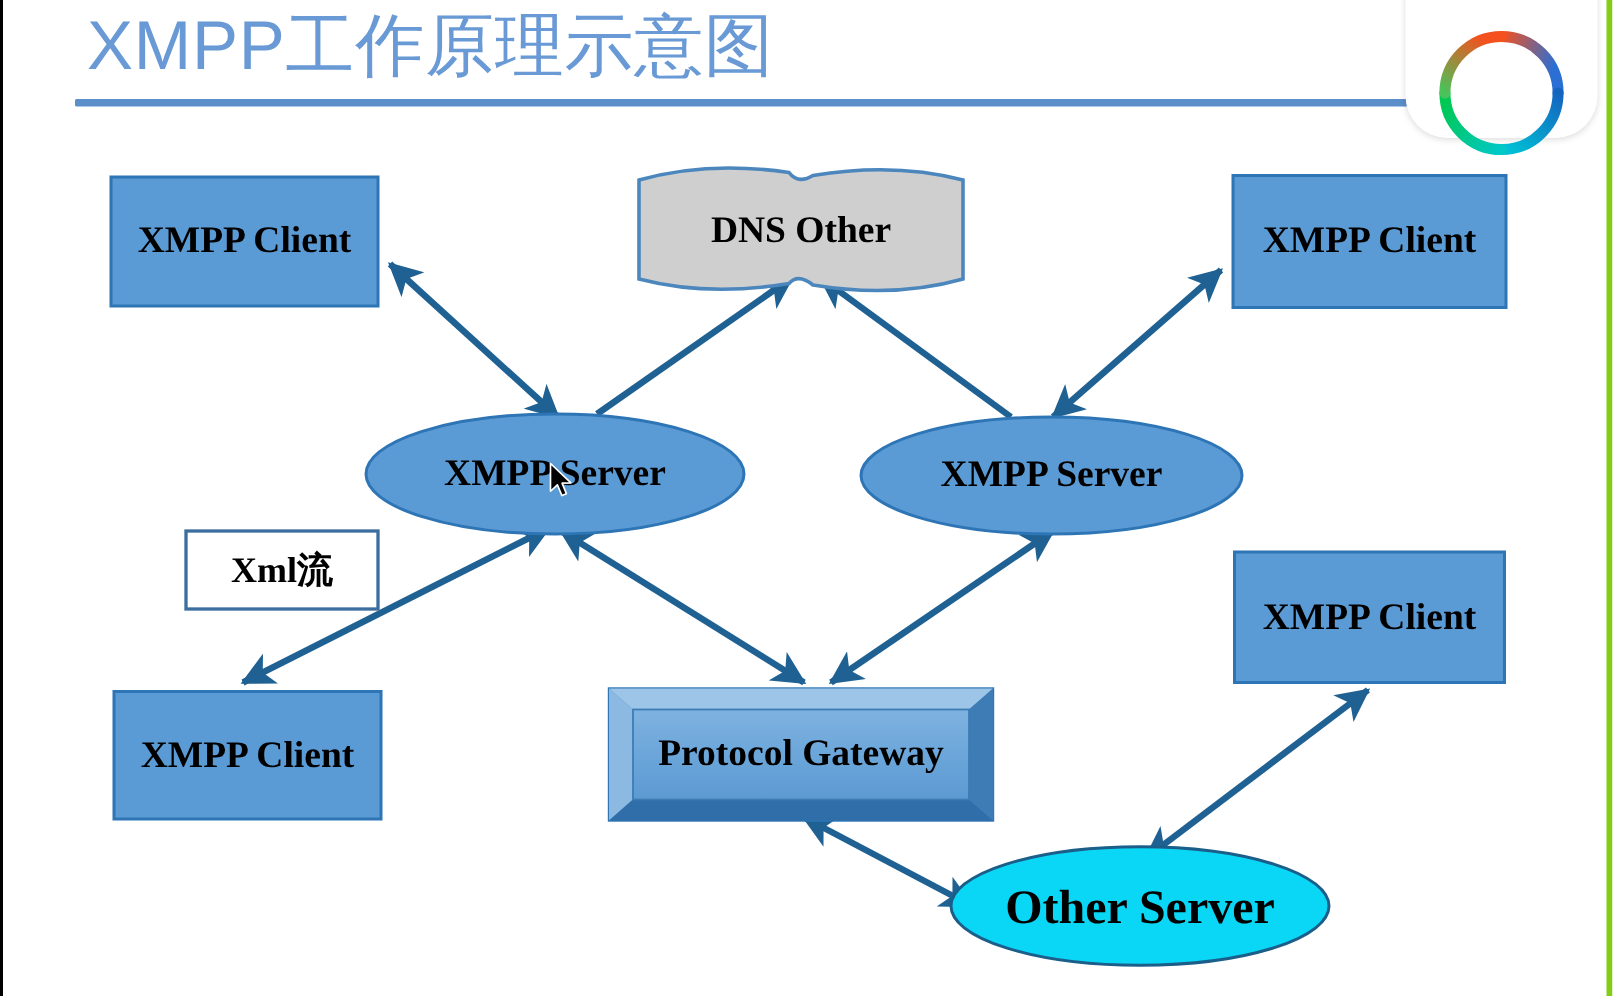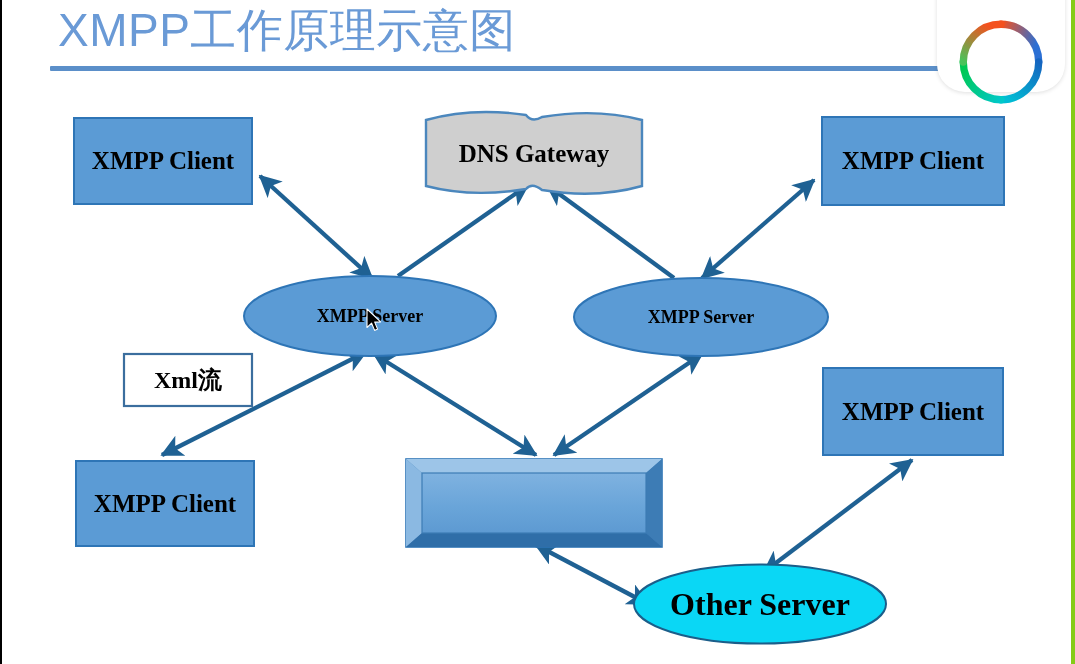--- a/index.html
+++ b/index.html
@@ -34,21 +34,21 @@
   #wires{position:absolute;left:0;top:0;width:1075px;height:664px;}
 
   
   .node-label{
     position:absolute;display:flex;align-items:center;justify-content:center;
     font-family:"Liberation Serif","DejaVu Serif",serif;
     font-weight:700;color:#000000;text-align:right;
     pointer-events:none;white-space:nowrap;
   }
   .lbl-client{font-size:25px;}
-  .lbl-server{font-size:18px;}
+  .lbl-server{font-size:25px;}
   .lbl-dns{font-size:25px;}
   .lbl-gateway{font-size:25px;}
   .lbl-other{font-size:32px;}
   .lbl-xml{font-size:24px;}
 
   
   #cursor{position:absolute;left:364px;top:308px;width:17px;height:25px;}
 </style>
 </head>
 <body>
@@ -133,34 +133,35 @@
       <polygon points="660,459 660,547 644,533 644,473" fill="#3d7cb5"></polygon>
       <polygon points="404,547 420,533 644,533 660,547" fill="#2f6ea8"></polygon>
       <rect x="420" y="473" width="224" height="60" fill="url(#gwFace)" stroke="#3d7cb5" stroke-width="1.2"></rect>
     </g>
 
     <ellipse cx="758" cy="604" rx="126" ry="39.5" fill="#0ad7f5" stroke="#1b5e8a" stroke-width="2"></ellipse>
   </svg>
 
   <div class="node-label lbl-client" style="left:72px;top:118px;width:178px;height:86px;">XMPP Client</div>
 
-  <div class="node-label lbl-dns" style="left:422px;top:112px;width:220px;height:84px;">DNS Gateway</div>
+  <div class="node-label lbl-dns" style="left:422px;top:112px;width:220px;height:84px;">DNS Other</div>
 
   <div class="node-label lbl-client" style="left:820px;top:117px;width:182px;height:88px;">XMPP Client</div>
 
   <div class="node-label lbl-server" style="left:242px;top:276px;width:252px;height:80px;">XMPP Server</div>
 
   <div class="node-label lbl-server" style="left:572px;top:278px;width:254px;height:78px;">XMPP Server</div>
 
   <div class="node-label lbl-xml" style="left:122px;top:354px;width:128px;height:52px;">Xml流</div>
 
   <div class="node-label lbl-client" style="left:821px;top:368px;width:180px;height:87px;">XMPP Client</div>
 
   <div class="node-label lbl-client" style="left:74px;top:461px;width:178px;height:85px;">XMPP Client</div>
 
+  <div class="node-label lbl-gateway" style="left:420px;top:473px;width:224px;height:60px;">Protocol Gateway</div>
 
   <div class="node-label lbl-other" style="left:632px;top:565px;width:252px;height:79px;">Other Server</div>
 
   <svg id="cursor" viewBox="0 0 17 25">
     <path d="M1 1 L1 19.5 L5.6 15.2 L8.6 22.4 L11.6 21.1 L8.7 14.1 L14.6 13.9 Z" fill="#000000" stroke="#ffffff" stroke-width="1.1" stroke-linejoin="round"></path>
   </svg>
 
 </div>
 
 </body></html>

